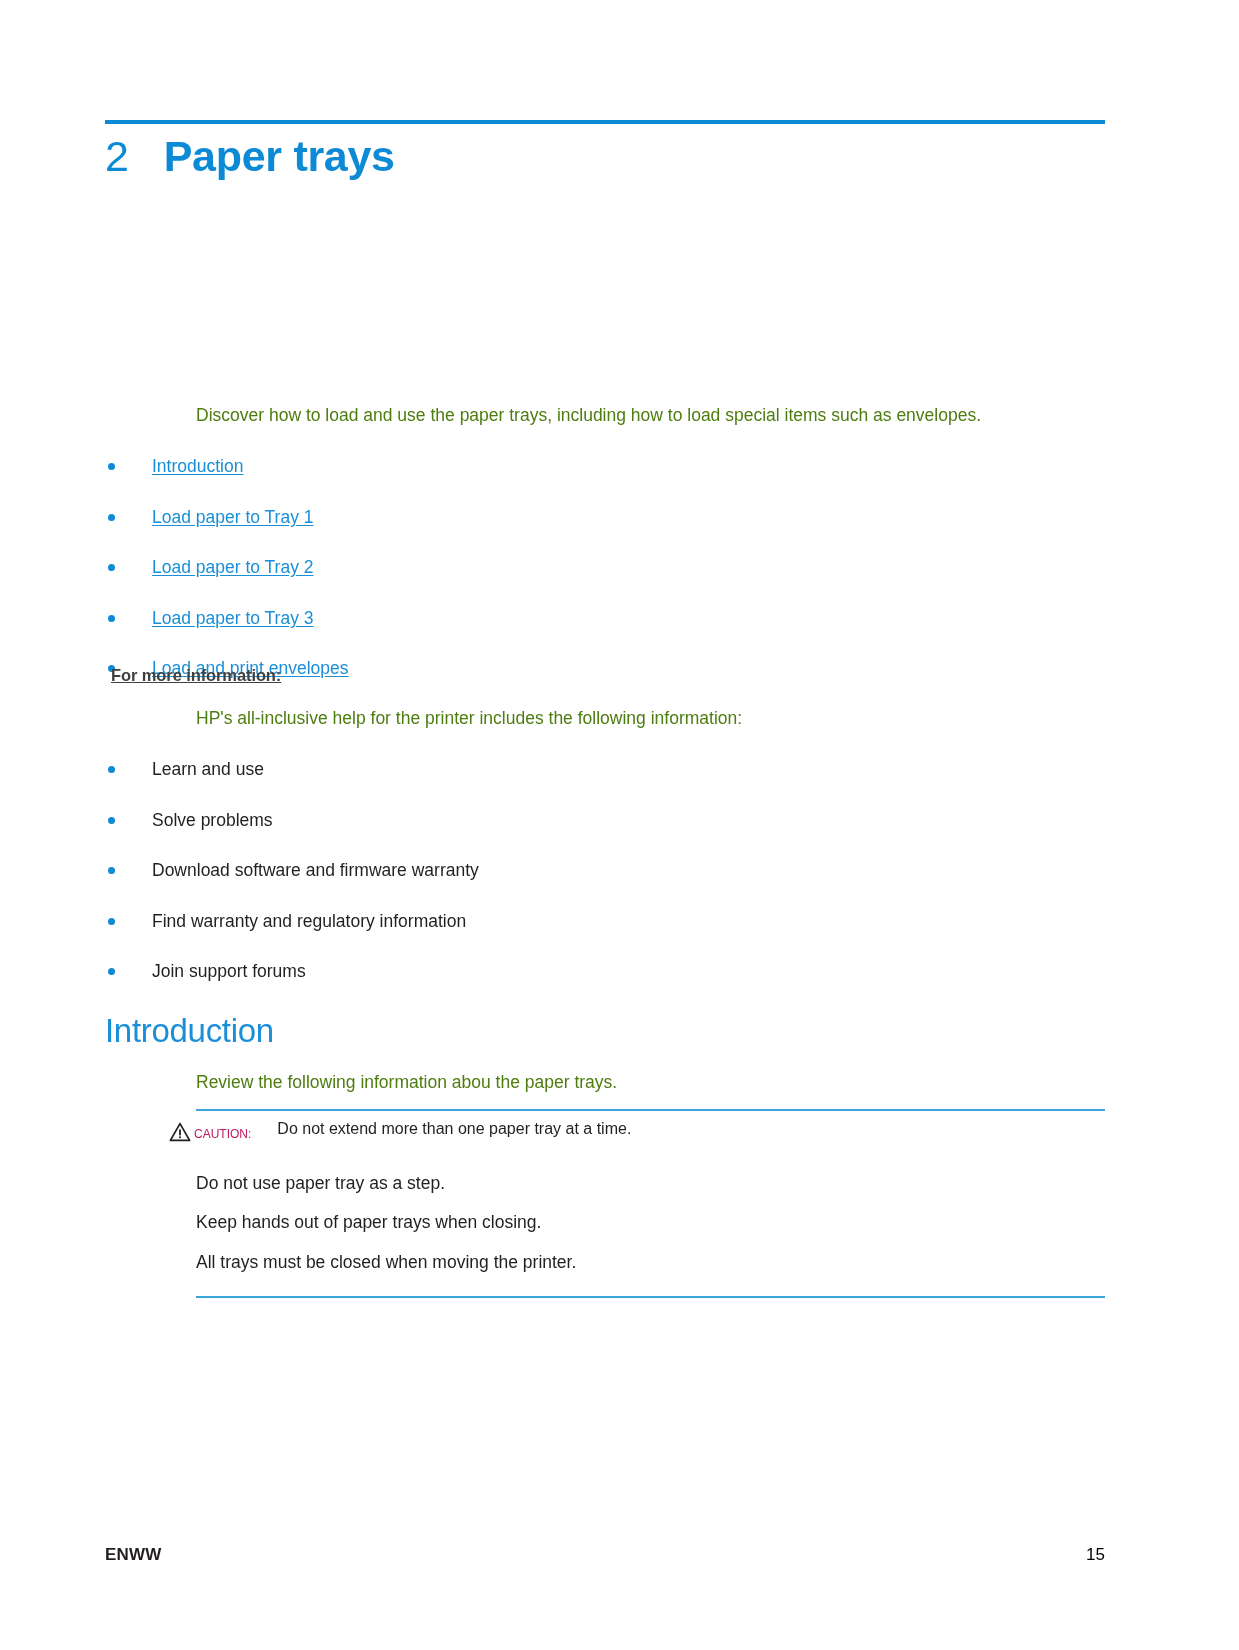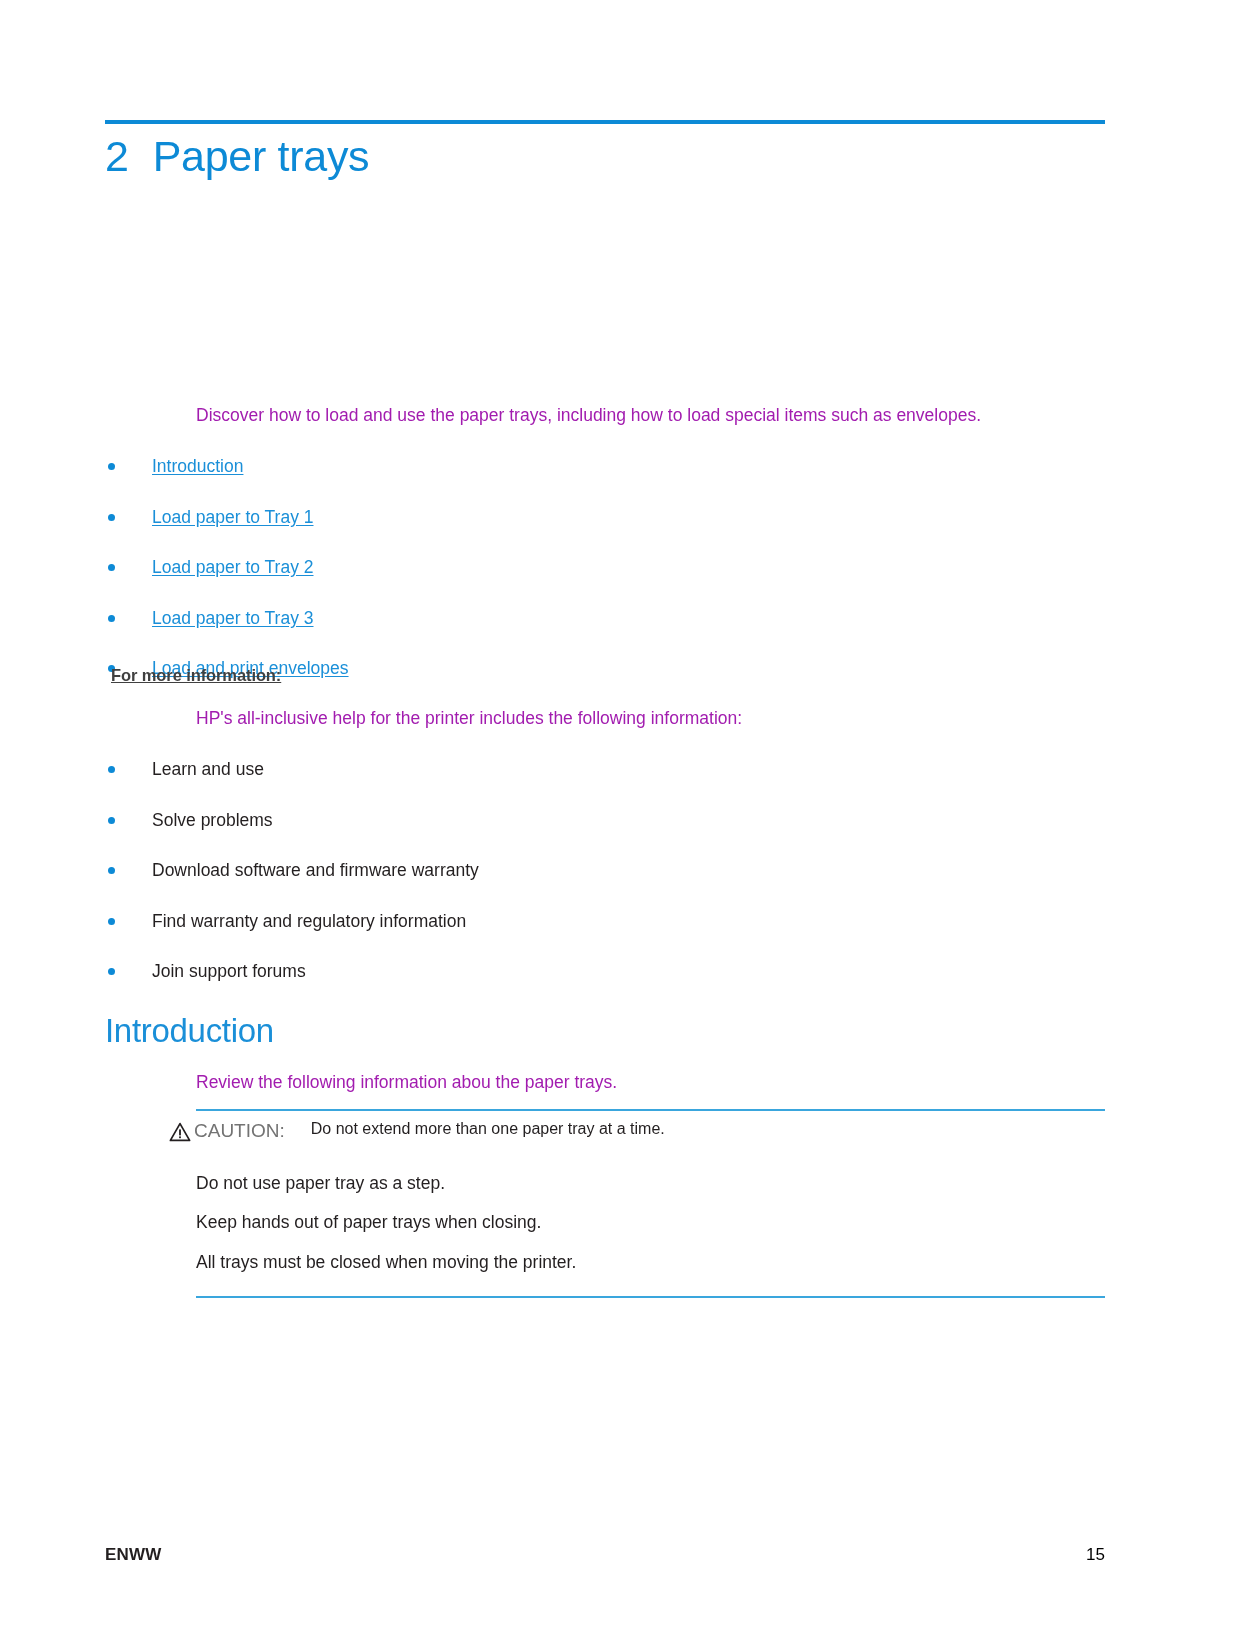--- a/index.html
+++ b/index.html
@@ -51,34 +51,34 @@
     color: #0d8ad6;
   }
   .chapter-num {
     font-size: 43px;
     font-weight: 300;
     line-height: 1.15;
     letter-spacing: -0.2px;
   }
   .chapter-title {
     font-size: 43px;
-    font-weight: 400;
+    font-weight: 700;
     line-height: 1.15;
-    margin-left: 24px;
+    margin-left: 35px;
     letter-spacing: -0.3px;
   }
 
   
   .indent {
     margin-left: 91px;   
   }
   .para {
     font-size: 17.5px;
     line-height: 1.45;
-    color: #a21caf;
+    color: #4d7c0f;
   }
 
   
   ul.doclist {
     list-style: none;
     margin: 0;
     padding: 0;
   }
   ul.doclist li {
     position: relative;
@@ -143,24 +143,25 @@
     position: relative;
     left: -27px;
   }
   .warn-icon {
     width: 22px;
     height: 20px;
     flex: 0 0 auto;
     margin-top: 2px;
   }
   .caution-label {
-    color: #737373;
-    font-size: 19px;
+    color: #be185d;
+    font-size: 12px;
     margin-left: 3px;
     white-space: nowrap;
+    margin-top: 7px;
   }
   .caution-text {
     color: #231f20;
     font-size: 16px;
     margin-left: 26px;
   }
   .caution-body {
     font-size: 17.5px;
     color: #231f20;
     margin-top: 15px;

